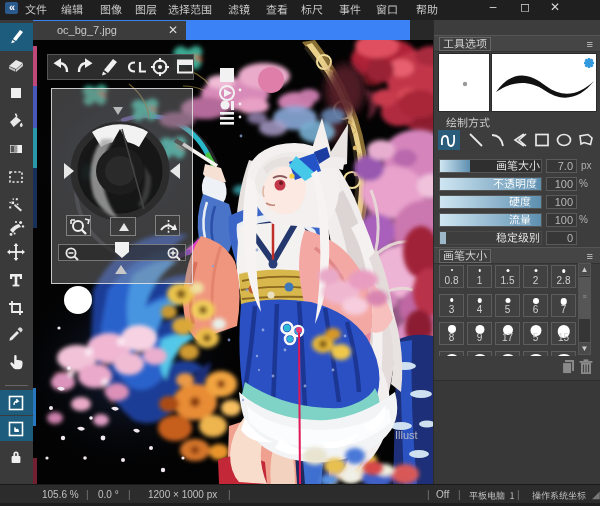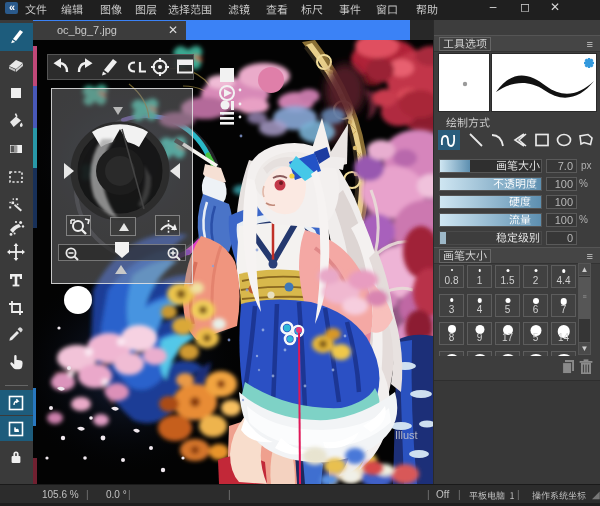--- a/index.html
+++ b/index.html
@@ -929,21 +929,21 @@
         <div class="gcell" style="left:61px;top:245px">
           <span class="dot" style="top:3px;width:3px;height:3px"></span>
           <span class="num">1.5</span>
         </div>
         <div class="gcell" style="left:89px;top:245px">
           <span class="dot" style="top:3px;width:3px;height:3px"></span>
           <span class="num">2</span>
         </div>
         <div class="gcell" style="left:117px;top:245px">
           <span class="dot" style="top:3px;width:3.5px;height:3.5px"></span>
-          <span class="num">4.4</span>
+          <span class="num">2.8</span>
         </div>
         <div class="gcell" style="left:5px;top:274px">
           <span class="dot" style="top:3px;width:3.5px;height:3.5px"></span>
           <span class="num">3</span>
         </div>
         <div class="gcell" style="left:33px;top:274px">
           <span class="dot" style="top:3px;width:4.5px;height:4.5px"></span>
           <span class="num">4</span>
         </div>
         <div class="gcell" style="left:61px;top:274px">
@@ -969,21 +969,21 @@
         <div class="gcell" style="left:61px;top:302px">
           <span class="dot" style="top:2px;width:10px;height:10px"></span>
           <span class="num">17</span>
         </div>
         <div class="gcell" style="left:89px;top:302px">
           <span class="dot" style="top:2px;width:11px;height:11px"></span>
           <span class="num">5</span>
         </div>
         <div class="gcell" style="left:117px;top:302px">
           <span class="dot" style="top:2px;width:12.5px;height:12.5px"></span>
-          <span class="num">14</span>
+          <span class="num">15</span>
         </div>
         <div class="gcell" style="left:5px;top:331px;height:5px;border-bottom:none;overflow:hidden">
           <span class="dot" style="top:2px;width:15px;height:15px"></span>
         </div>
         <div class="gcell" style="left:33px;top:331px;height:5px;border-bottom:none;overflow:hidden">
           <span class="dot" style="top:2px;width:16px;height:16px"></span>
         </div>
         <div class="gcell" style="left:61px;top:331px;height:5px;border-bottom:none;overflow:hidden">
           <span class="dot" style="top:2px;width:17px;height:17px"></span>
         </div>
@@ -1021,22 +1021,23 @@
     <div id="vscroll" style="position:absolute;left:144px;top:243px;width:13px;height:92px;background:#353535;border:1px solid #555">
       <div style="position:absolute;left:0;top:0;width:11px;height:12px;background:#4a4a4a;border-bottom:1px solid #555;text-align:center;line-height:11px;font-size:8px;color:#ccc">▲</div>
       <div style="position:absolute;left:0;top:13px;width:11px;height:42px;background:#565656;text-align:center;line-height:40px;font-size:7px;color:#999">≡</div>
       <div style="position:absolute;left:0;bottom:0;width:11px;height:12px;background:#4a4a4a;border-top:1px solid #555;text-align:center;line-height:12px;font-size:8px;color:#ccc">▼</div>
     </div>
   </div>
 
   <div id="statusbar">
     <div style="left:42px">105.6 %</div>
     <div class="sep" style="left:86px">|</div>
-    <div style="left:106px">0.0 °</div>
+    <div style="left:98px">0.0 °</div>
     <div class="sep" style="left:128px">|</div>
+    <div style="left:148px">1200 × 1000 px</div>
     <div class="sep" style="left:228px">|</div>
     <div class="sep" style="left:427px">|</div>
     <div style="left:436px">Off</div>
     <div class="sep" style="left:458px">|</div>
     <div style="left:469px;top:6px">
         <svg width="45" height="11" viewBox="0 -7.92 45 11" style="display:block">
           <path d="M1.5659999999999998 -5.67C1.9169999999999998 -5.004 2.268 -4.130999999999999 2.3939999999999997 -3.5909999999999997L3.033 -3.816C2.9069999999999996 -4.338 2.538 -5.202 2.178 -5.85ZM6.795 -5.895C6.569999999999999 -5.2379999999999995 6.156 -4.319999999999999 5.813999999999999 -3.7529999999999997L6.398999999999999 -3.5639999999999996C6.749999999999999 -4.104 7.172999999999999 -4.968 7.505999999999999 -5.696999999999999ZM0.46799999999999997 -3.1319999999999997V-2.457H4.130999999999999V0.711H4.832999999999999V-2.457H8.540999999999999V-3.1319999999999997H4.832999999999999V-6.281999999999999H8.036999999999999V-6.957H0.945V-6.281999999999999H4.130999999999999V-3.1319999999999997Z M10.773 -7.56V-5.8229999999999995H9.522V-5.193H10.719C10.431 -3.9509999999999996 9.873 -2.502 9.288 -1.773C9.405 -1.611 9.567 -1.305 9.639 -1.125C10.053 -1.7369999999999999 10.467 -2.7449999999999997 10.773 -3.7889999999999997V0.711H11.403V-4.104C11.646 -3.6449999999999996 11.934 -3.078 12.051 -2.7809999999999997L12.465 -3.2939999999999996C12.312 -3.5639999999999996 11.628 -4.608 11.403 -4.914V-5.193H12.483V-5.8229999999999995H11.403V-7.56ZM16.911 -7.388999999999999C16.002 -7.010999999999999 14.265 -6.795 12.852 -6.7139999999999995V-4.518C12.852 -3.0869999999999997 12.762 -1.0619999999999998 11.754 0.36C11.907 0.43199999999999994 12.186 0.63 12.312 0.738C13.293 -0.6749999999999999 13.491 -2.7809999999999997 13.509 -4.284H13.779C14.049 -3.159 14.436 -2.142 14.975999999999999 -1.2959999999999998C14.399999999999999 -0.63 13.716 -0.144 12.959999999999999 0.17099999999999999C13.104 0.297 13.283999999999999 0.5579999999999999 13.373999999999999 0.72C14.120999999999999 0.369 14.796 -0.10799999999999998 15.372 -0.738C15.876 -0.09899999999999999 16.497 0.40499999999999997 17.235 0.738C17.343 0.5579999999999999 17.549999999999997 0.288 17.703 0.16199999999999998C16.947 -0.13499999999999998 16.317 -0.63 15.803999999999998 -1.269C16.461 -2.169 16.947 -3.3299999999999996 17.198999999999998 -4.797L16.776 -4.923L16.659 -4.896H13.509V-6.164999999999999C14.859 -6.255 16.407 -6.462 17.360999999999997 -6.848999999999999ZM16.442999999999998 -4.284C16.218 -3.3299999999999996 15.858 -2.52 15.39 -1.8359999999999999C14.949 -2.5469999999999997 14.616 -3.384 14.382 -4.284Z M22.067999999999998 -3.6719999999999997V-2.376H19.836V-3.6719999999999997ZM22.779 -3.6719999999999997H25.092V-2.376H22.779ZM22.067999999999998 -4.302H19.836V-5.5889999999999995H22.067999999999998ZM22.779 -4.302V-5.5889999999999995H25.092V-4.302ZM19.134 -6.255V-1.1609999999999998H19.836V-1.7189999999999999H22.067999999999998V-0.7649999999999999C22.067999999999998 0.288 22.365 0.567 23.372999999999998 0.567C23.598 0.567 25.119 0.567 25.362 0.567C26.325 0.567 26.540999999999997 0.09 26.658 -1.2779999999999998C26.451 -1.3319999999999999 26.163 -1.458 25.983 -1.5839999999999999C25.919999999999998 -0.414 25.83 -0.11699999999999999 25.326 -0.11699999999999999C25.002 -0.11699999999999999 23.688 -0.11699999999999999 23.418 -0.11699999999999999C22.878 -0.11699999999999999 22.779 -0.22499999999999998 22.779 -0.747V-1.7189999999999999H25.785V-6.255H22.779V-7.542H22.067999999999998V-6.255Z M33.588 -5.345999999999999C33.426 -4.715999999999999 33.219 -4.1129999999999995 32.967 -3.546C32.634 -4.013999999999999 32.274 -4.473 31.932 -4.887L31.491 -4.563C31.887 -4.077 32.31 -3.5189999999999997 32.688 -2.961C32.337 -2.286 31.914 -1.692 31.428 -1.2329999999999999C31.563 -1.125 31.788 -0.8909999999999999 31.878 -0.7829999999999999C32.319 -1.2329999999999999 32.706 -1.7819999999999998 33.057 -2.412C33.372 -1.9169999999999998 33.641999999999996 -1.458 33.813 -1.089L34.299 -1.476C34.092 -1.8989999999999998 33.75 -2.4389999999999996 33.363 -3.006C33.678 -3.6899999999999995 33.948 -4.436999999999999 34.164 -5.22ZM32.147999999999996 -7.3709999999999996C32.364 -7.002 32.607 -6.534 32.742 -6.183H30.438V-5.534999999999999H35.495999999999995V-6.183H33.21L33.426 -6.263999999999999C33.291 -6.606 32.994 -7.164 32.751 -7.56ZM34.614 -4.869V-0.40499999999999997H31.302V-4.832999999999999H30.663V0.22499999999999998H34.614V0.702H35.244V-4.869ZM29.556 -6.696V-5.1209999999999996H28.395V-6.696ZM27.801 -7.244999999999999V-3.9149999999999996C27.801 -2.6279999999999997 27.765 -0.855 27.252 0.38699999999999996C27.387 0.44999999999999996 27.657 0.6389999999999999 27.756 0.7559999999999999C28.134 -0.13499999999999998 28.296 -1.341 28.359 -2.448H29.556V-0.08099999999999999C29.556 0.018 29.529 0.05399999999999999 29.43 0.05399999999999999C29.34 0.05399999999999999 29.07 0.05399999999999999 28.764 0.045C28.854 0.207 28.935 0.486 28.953 0.6479999999999999C29.403 0.6479999999999999 29.691 0.6389999999999999 29.889 0.5309999999999999C30.078 0.423 30.141 0.243 30.141 -0.072V-7.244999999999999ZM29.556 -4.545V-3.033H28.386L28.395 -3.9149999999999996V-4.545Z M41.292 0.0H44.91V-0.6839999999999999H43.587V-6.5969999999999995H42.957C42.597 -6.39 42.174 -6.236999999999999 41.589 -6.129V-5.606999999999999H42.768V-0.6839999999999999H41.292Z" fill="#c0c0c0"></path>
         </svg>
       </div>
     <div class="sep" style="left:517px">|</div>

